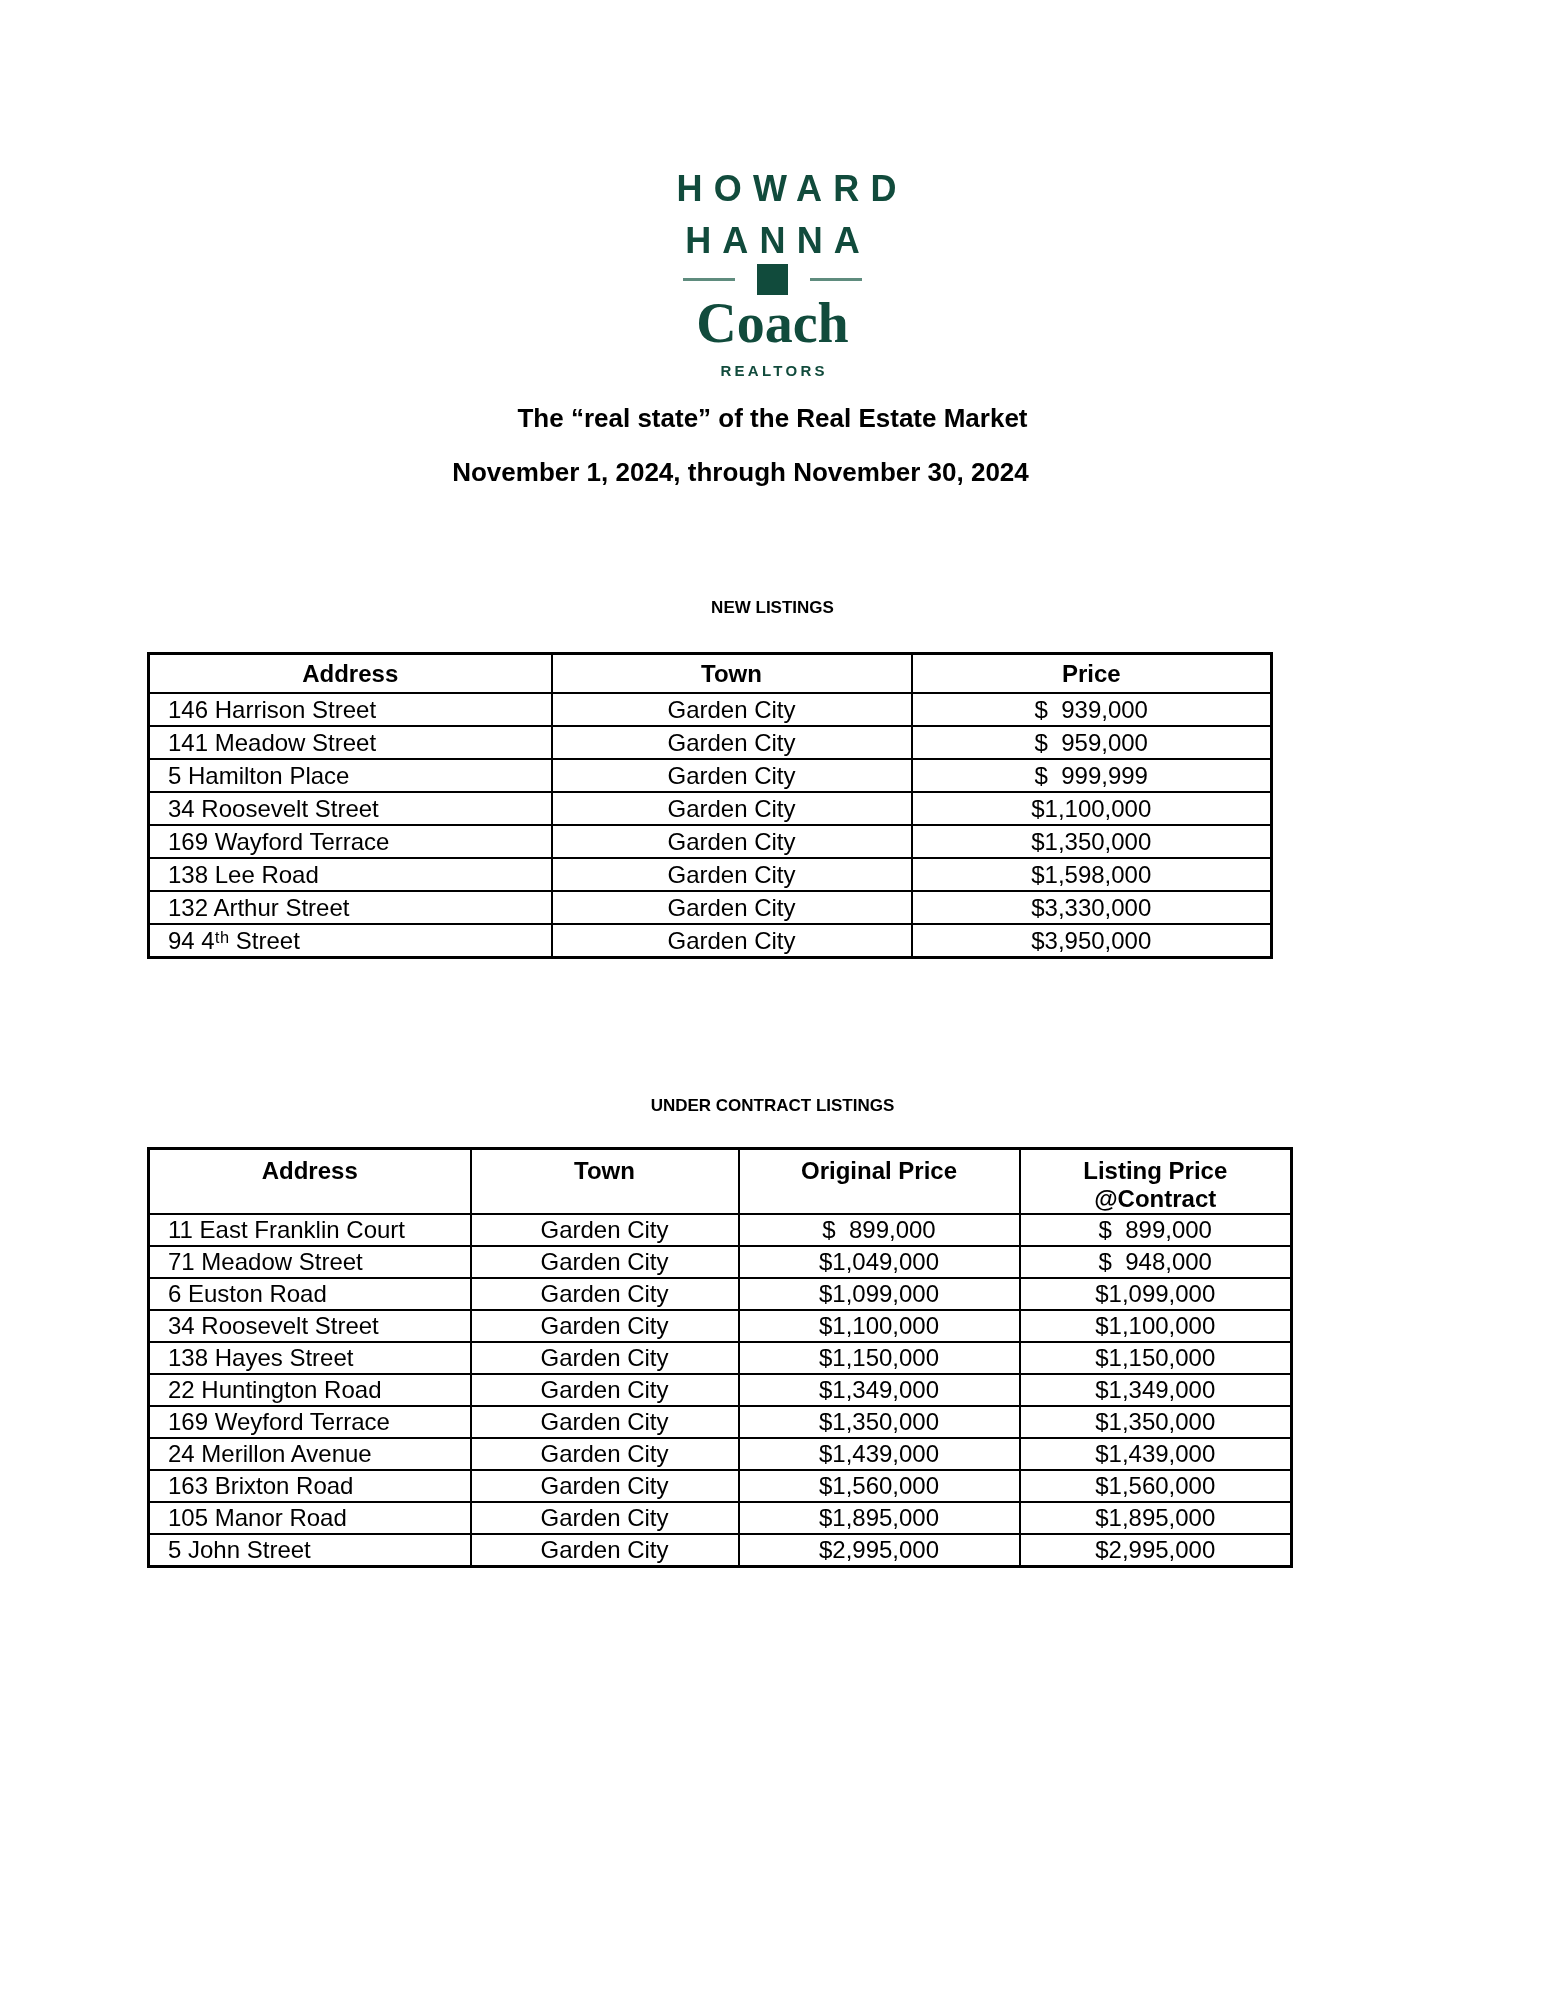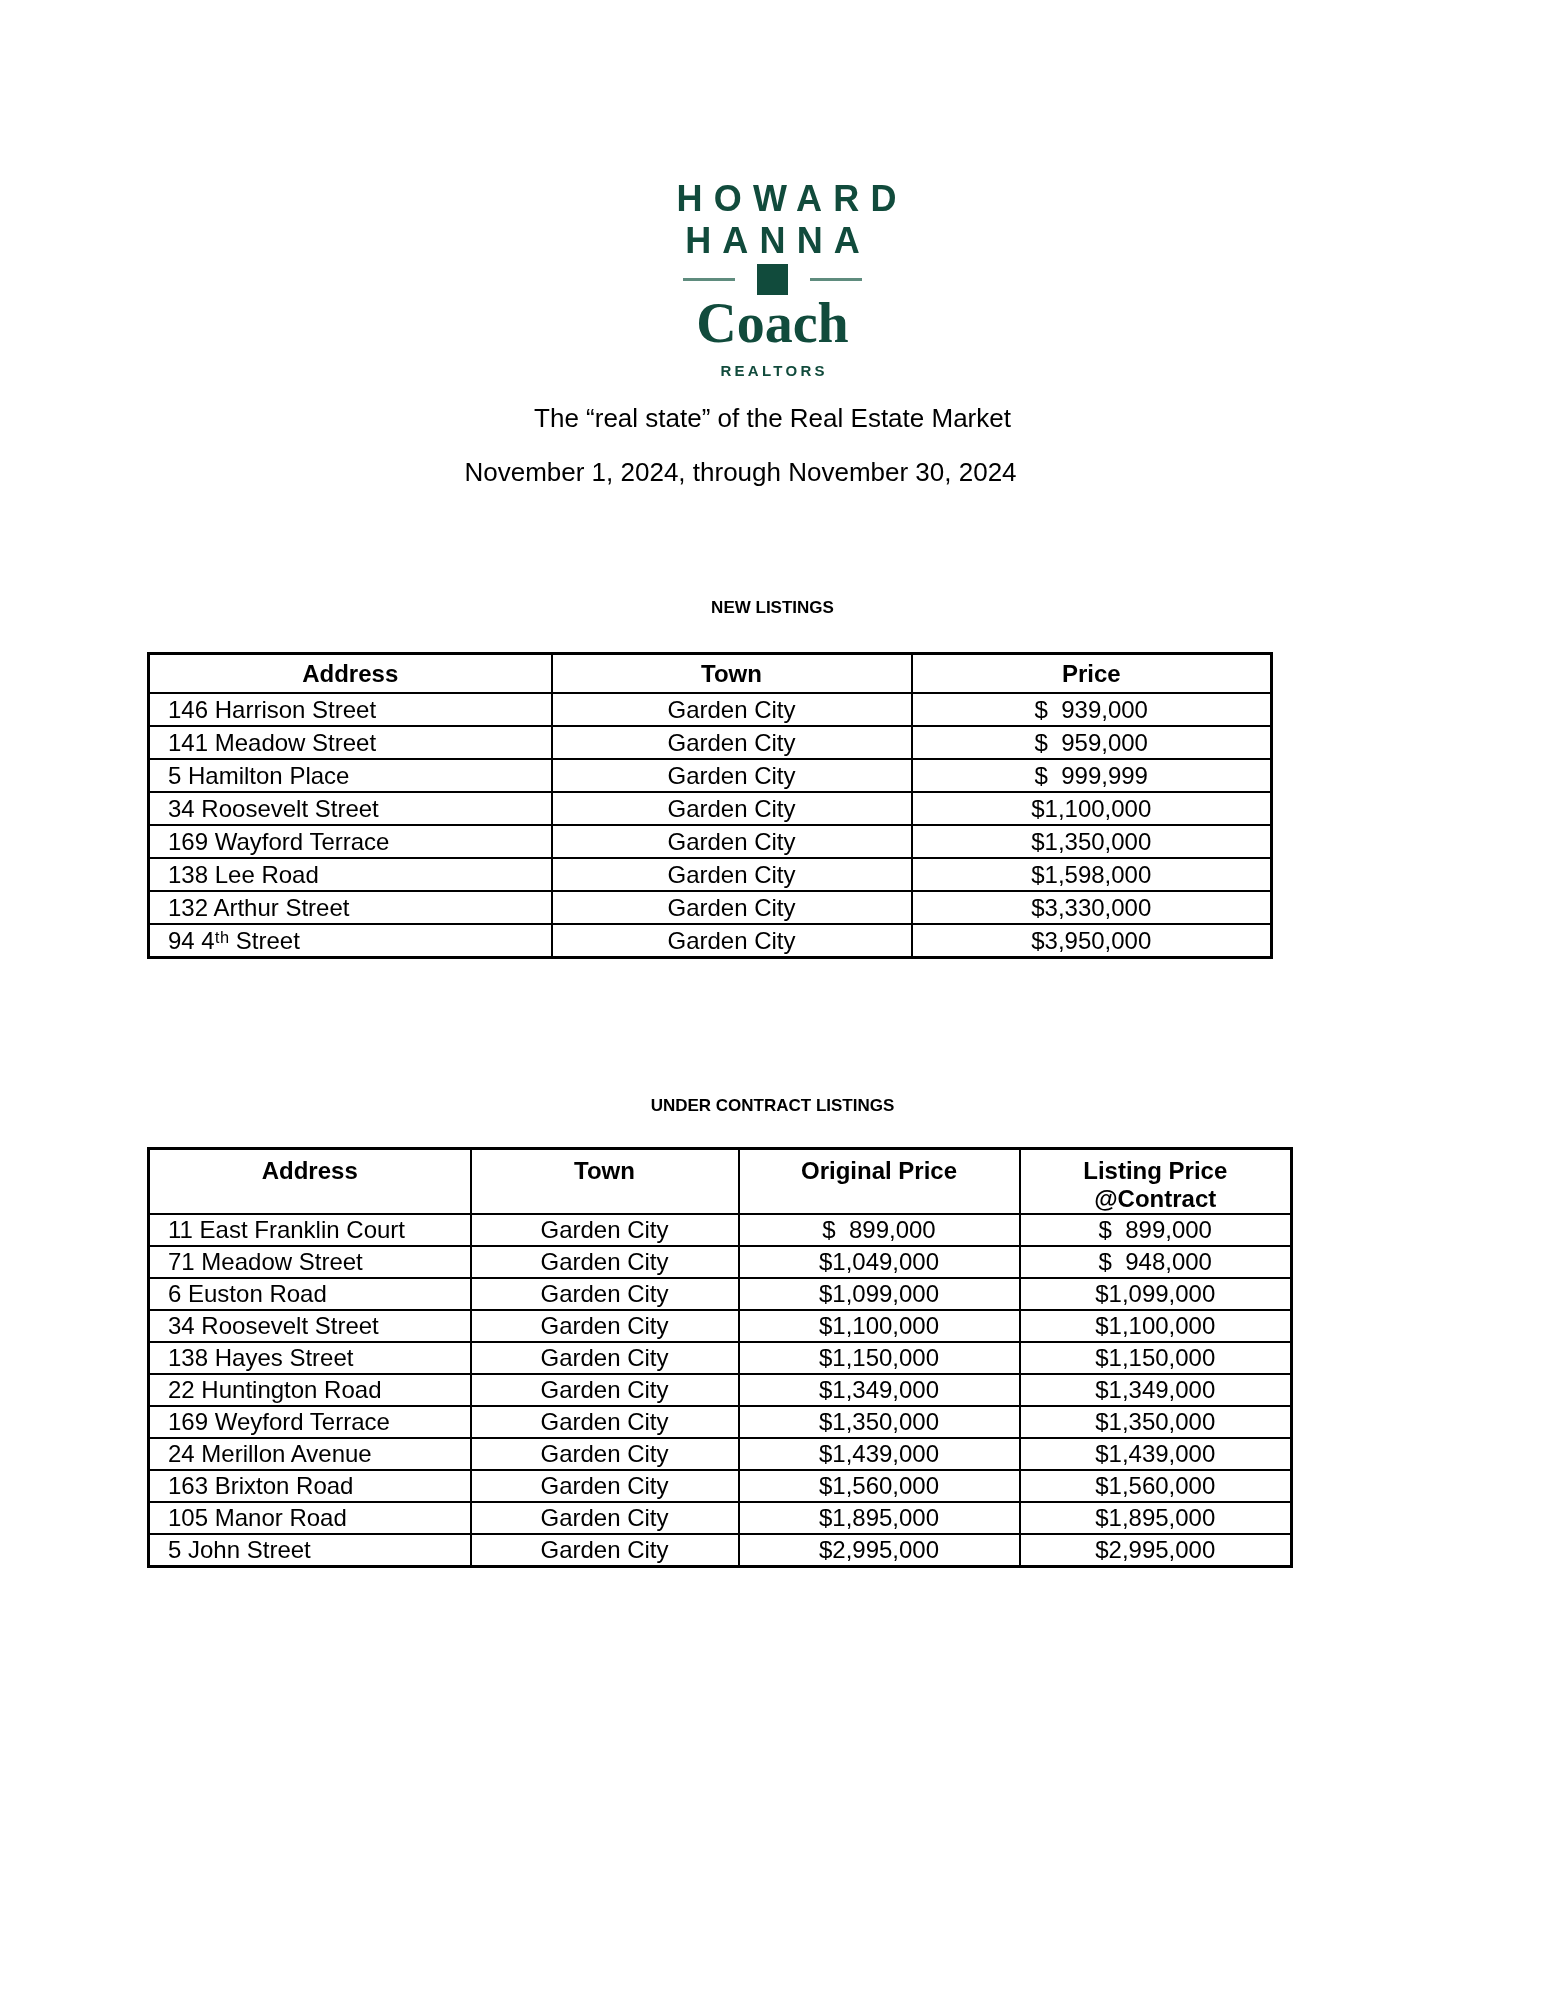--- a/index.html
+++ b/index.html
@@ -16,21 +16,21 @@
   .logo-howard, .logo-hanna {
     position: absolute; left: 0; right: 0;
     text-align: center;
     font-weight: bold;
     font-size: 36px;
     line-height: 1;
     letter-spacing: 0.31em;
     text-indent: 0.31em;
     color: #114b3c;
   }
-  .logo-howard { top: 181px; margin-left: 28px; }
+  .logo-howard { top: 171px; margin-left: 28px; }
   .logo-hanna  { top: 223px; }
   .logo-divider {
     position: absolute; top: 264px; left: 0; right: 0;
     height: 31px;
     display: flex; justify-content: center; align-items: center;
     gap: 22px;
   }
   .hline { width: 52px; height: 3px; background: #5f8c7e; }
   .sq    { width: 31px; height: 31px; background: #114b3c; }
   .logo-coach {
@@ -52,20 +52,21 @@
     text-indent: 0.22em;
     color: #114b3c;
   }
   
   .tagline, .daterange {
     position: absolute; left: 0; right: 0;
     text-align: center;
     font-size: 26px;
     line-height: 1.25;
     color: #000000;
+    font-weight: bold;
   }
   .tagline   { top: 402px; }
   .daterange { top: 456px; transform: translateX(-32px); }
   
   .sec-title {
     position: absolute; left: 0; right: 0;
     text-align: center;
     font-weight: bold;
     font-size: 17px;
     line-height: 1.2;

